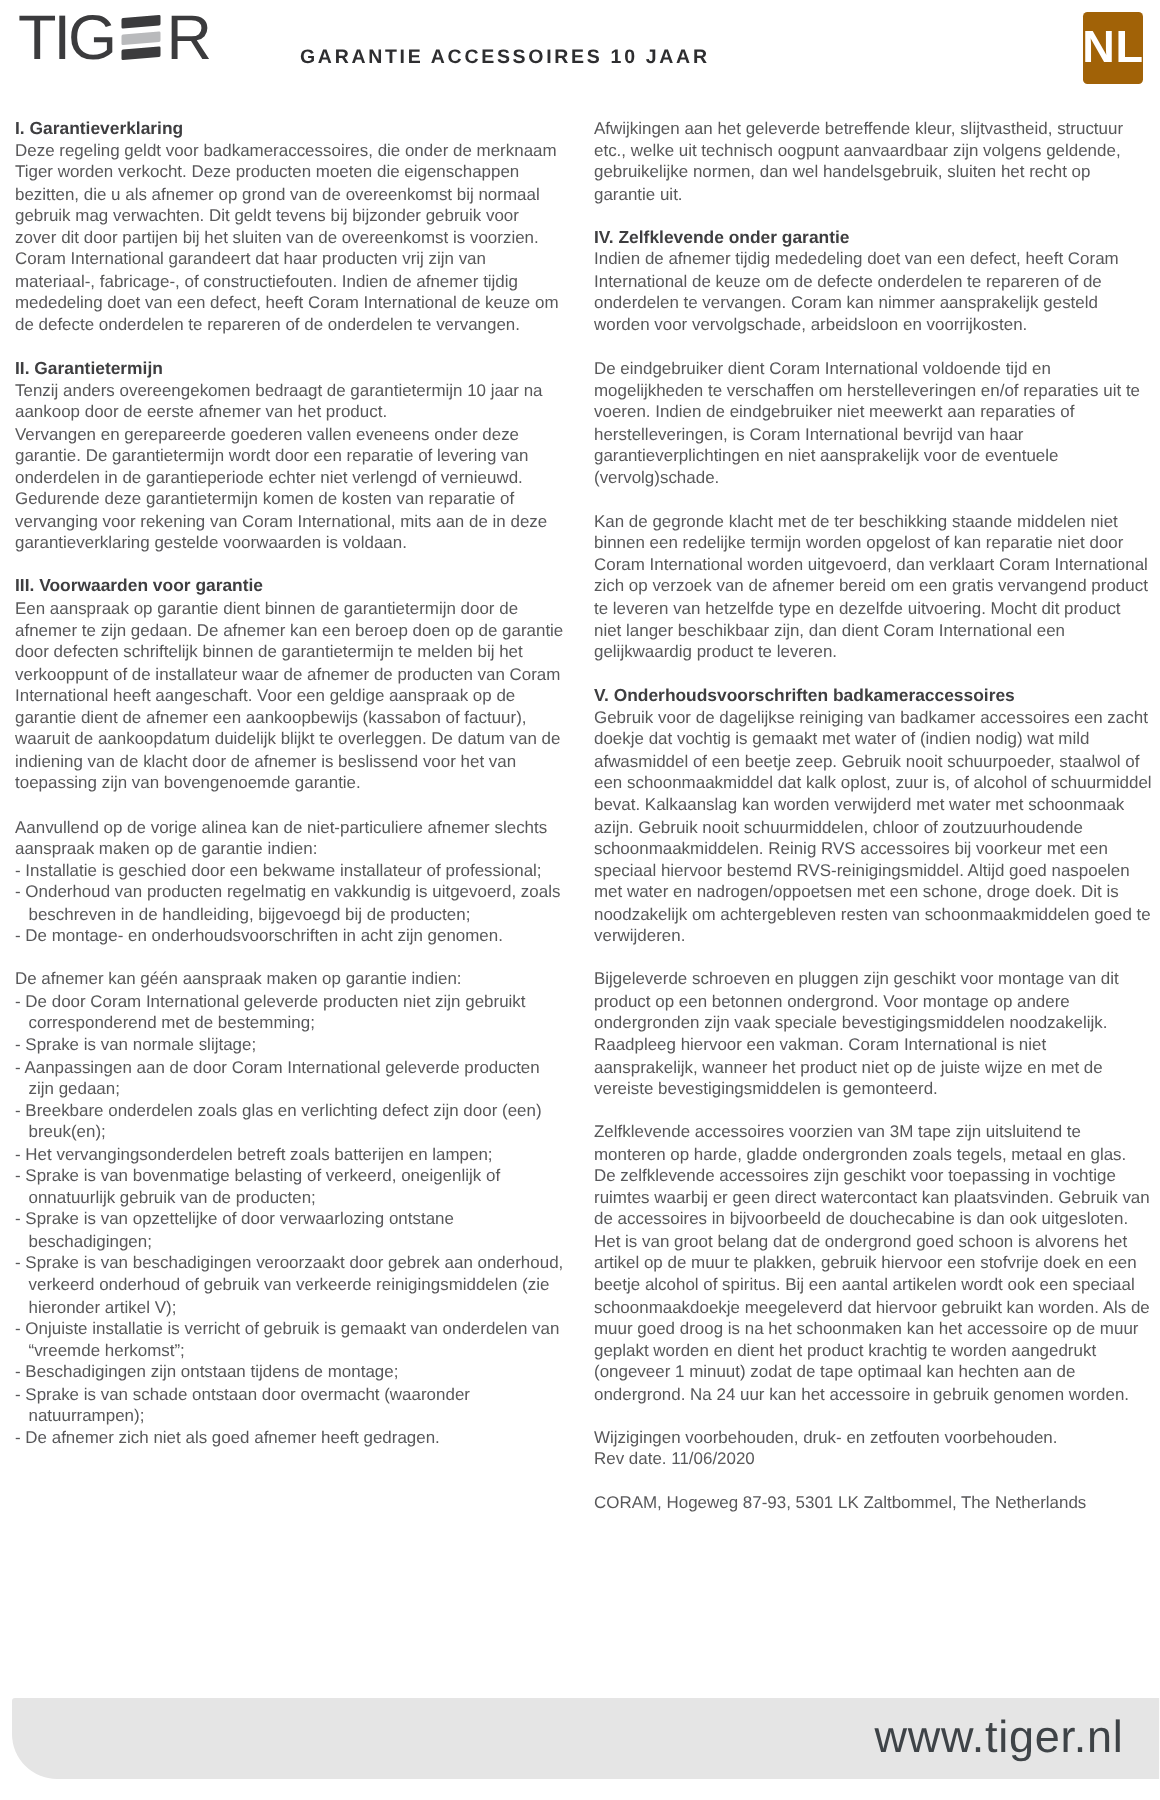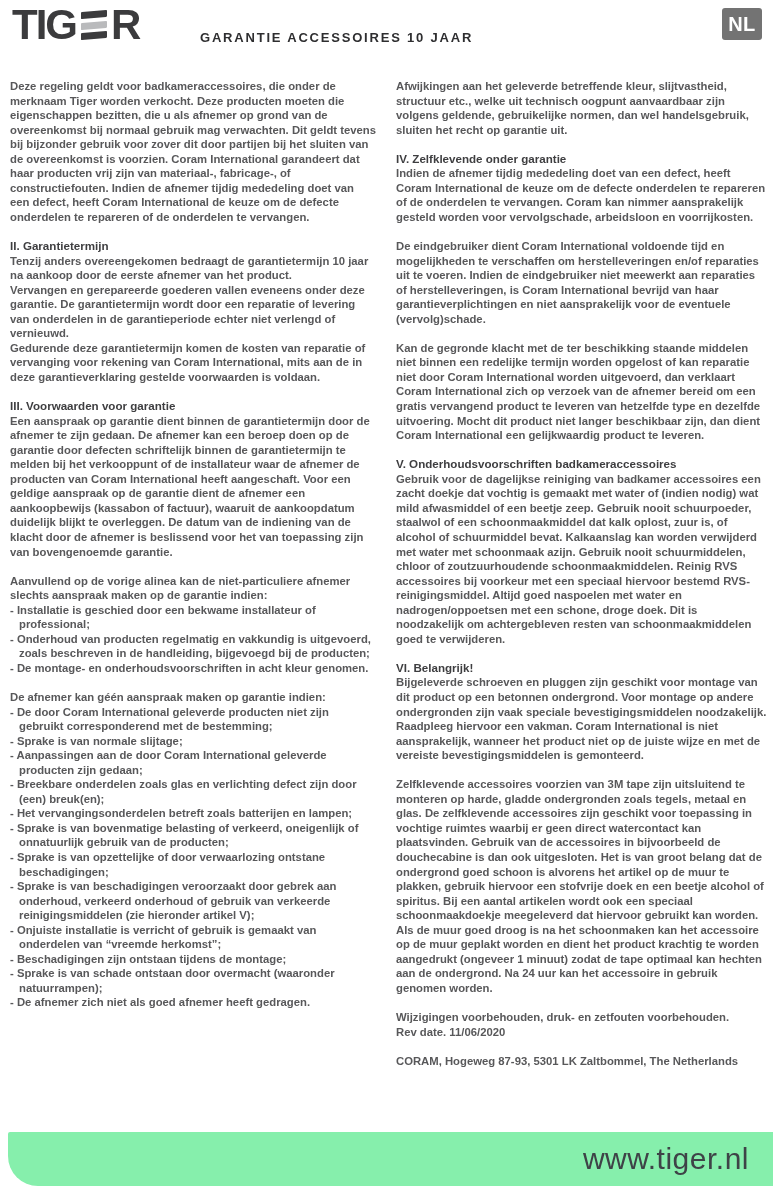--- a/index.html
+++ b/index.html
@@ -4,53 +4,53 @@
 <style>
   html,body { margin:0; padding:0; background:#ffffff; }
   .page {
     position:relative; width:773px; height:1200px; background:#ffffff;
     overflow:hidden; font-family:"Liberation Sans", sans-serif;
   }
 
   
   .logo {
     position:absolute; left:12px; top:4px; display:flex; align-items:flex-start;
-    color:#3b3b3d; font-weight:bold; font-size:42px; line-height:42px; letter-spacing:-2px;
+    color:#3b3b3d; font-weight:normal; font-size:42px; line-height:42px; letter-spacing:-2px;
   }
   .logo-e {
     display:inline-flex; flex-direction:column; justify-content:space-between;
     width:26px; height:28px; margin:7px 4px 0 5px;
   }
   .logo-e .bar { height:7px; background:#3b3b3d; border-radius:1px; transform:skewY(-5deg); }
   .logo-e .bar.mid { background:#b9babc; }
 
   .title {
     position:absolute; left:200px; top:21px; font-size:13px; font-weight:bold;
     color:#2e2e30; letter-spacing:1.8px; white-space:nowrap;
   }
   .nl-badge {
-    position:absolute; right:11px; top:8px; width:40px; height:32px; background:#737373;
-    color:#ffffff; font-weight:bold; font-size:20px; display:flex; align-items:center;
+    position:absolute; right:11px; top:8px; width:40px; height:48px; background:#a16207;
+    color:#ffffff; font-weight:bold; font-size:30px; display:flex; align-items:center;
     justify-content:center; border-radius:3px; letter-spacing:0.5px;
   }
 
   
   .col { position:absolute; top:79px; font-size:11.3px; line-height:14.55px; color:#58585a; }
   .col-left  { left:10px;  width:366px; }
   .col-right { left:396px; width:372px; }
 
   .sec-h { font-weight:bold; color:#3e3e40; font-size:11.6px; margin:0; }
-  .col p { margin:0 0 14.55px 0; white-space:pre-line;font-weight:bold; }
+  .col p { margin:0 0 14.55px 0; white-space:pre-line; }
   .col p.tight { margin-bottom:0; }
   .blist { margin:0 0 14.55px 0; }
   .bullet { margin:0 !important; padding-left:9px; text-indent:-9px; white-space:normal !important; }
 
   
   .footer-bar {
-    position:absolute; left:8px; right:0; top:1132px; height:54px; background:#86efac;
+    position:absolute; left:8px; right:0; top:1132px; height:54px; background:#e5e5e5;
     border-radius:2px 0 0 30px; display:flex; align-items:center; justify-content:flex-end;
     padding-right:24px; box-sizing:border-box;
   }
   .website { font-size:30px; color:#3e4347; letter-spacing:0.5px; }
 </style>
 </head>
 <body>
 
 <div class="page">
 
@@ -63,32 +63,33 @@
         <span class="bar"></span>
       </span>
       <span>R</span>
     </div>
     <h1 class="title">GARANTIE ACCESSOIRES 10 JAAR</h1>
     <div class="nl-badge">NL</div>
   </header>
 
   <main>
     <div class="col col-left" id="col-left">
+        <div class="sec-h">I. Garantieverklaring</div>
         <p>Deze regeling geldt voor badkameraccessoires, die onder de merknaam Tiger worden verkocht. Deze producten moeten die eigenschappen bezitten, die u als afnemer op grond van de overeenkomst bij normaal gebruik mag verwachten. Dit geldt tevens bij bijzonder gebruik voor zover dit door partijen bij het sluiten van de overeenkomst is voorzien. Coram International garandeert dat haar producten vrij zijn van materiaal-, fabricage-, of constructiefouten. Indien de afnemer tijdig mededeling doet van een defect, heeft Coram International de keuze om de defecte onderdelen te repareren of de onderdelen te vervangen.</p>
         <div class="sec-h">II. Garantietermijn</div>
         <p>Tenzij anders overeengekomen bedraagt de garantietermijn 10 jaar na aankoop door de eerste afnemer van het product.
 Vervangen en gerepareerde goederen vallen eveneens onder deze garantie. De garantietermijn wordt door een reparatie of levering van onderdelen in de garantieperiode echter niet verlengd of vernieuwd.
 Gedurende deze garantietermijn komen de kosten van reparatie of vervanging voor rekening van Coram International, mits aan de in deze garantieverklaring gestelde voorwaarden is voldaan.</p>
         <div class="sec-h">III. Voorwaarden voor garantie</div>
         <p>Een aanspraak op garantie dient binnen de garantietermijn door de afnemer te zijn gedaan. De afnemer kan een beroep doen op de garantie door defecten schriftelijk binnen de garantietermijn te melden bij het verkooppunt of de installateur waar de afnemer de producten van Coram International heeft aangeschaft. Voor een geldige aanspraak op de garantie dient de afnemer een aankoopbewijs (kassabon of factuur), waaruit de aankoopdatum duidelijk blijkt te overleggen. De datum van de indiening van de klacht door de afnemer is beslissend voor het van toepassing zijn van bovengenoemde garantie.</p>
         <p class="tight">Aanvullend op de vorige alinea kan de niet-particuliere afnemer slechts aanspraak maken op de garantie indien:</p>
         <div class="blist">
           <p class="bullet">- Installatie is geschied door een bekwame installateur of professional;</p>
           <p class="bullet">- Onderhoud van producten regelmatig en vakkundig is uitgevoerd, zoals beschreven in de handleiding, bijgevoegd bij de producten;</p>
-          <p class="bullet">- De montage- en onderhoudsvoorschriften in acht kleur genomen.</p>
+          <p class="bullet">- De montage- en onderhoudsvoorschriften in acht zijn genomen.</p>
         </div>
         <p class="tight">De afnemer kan géén aanspraak maken op garantie indien:</p>
         <div class="blist">
           <p class="bullet">- De door Coram International geleverde producten niet zijn gebruikt corresponderend met de bestemming;</p>
           <p class="bullet">- Sprake is van normale slijtage;</p>
           <p class="bullet">- Aanpassingen aan de door Coram International geleverde producten zijn gedaan;</p>
           <p class="bullet">- Breekbare onderdelen zoals glas en verlichting defect zijn door (een) breuk(en);</p>
           <p class="bullet">- Het vervangingsonderdelen betreft zoals batterijen en lampen;</p>
           <p class="bullet">- Sprake is van bovenmatige belasting of verkeerd, oneigenlijk of onnatuurlijk gebruik van de producten;</p>
           <p class="bullet">- Sprake is van opzettelijke of door verwaarlozing ontstane beschadigingen;</p>
@@ -100,21 +101,20 @@
         </div>
       </div>
     <div class="col col-right" id="col-right">
         <p>Afwijkingen aan het geleverde betreffende kleur, slijtvastheid, structuur etc., welke uit technisch oogpunt aanvaardbaar zijn volgens geldende, gebruikelijke normen, dan wel handelsgebruik, sluiten het recht op garantie uit.</p>
         <div class="sec-h">IV. Zelfklevende onder garantie</div>
         <p>Indien de afnemer tijdig mededeling doet van een defect, heeft Coram International de keuze om de defecte onderdelen te repareren of de onderdelen te vervangen. Coram kan nimmer aansprakelijk gesteld worden voor vervolgschade, arbeidsloon en voorrijkosten.</p>
         <p>De eindgebruiker dient Coram International voldoende tijd en mogelijkheden te verschaffen om herstelleveringen en/of reparaties uit te voeren. Indien de eindgebruiker niet meewerkt aan reparaties of herstelleveringen, is Coram International bevrijd van haar garantieverplichtingen en niet aansprakelijk voor de eventuele (vervolg)schade.</p>
         <p>Kan de gegronde klacht met de ter beschikking staande middelen niet binnen een redelijke termijn worden opgelost of kan reparatie niet door Coram International worden uitgevoerd, dan verklaart Coram International zich op verzoek van de afnemer bereid om een gratis vervangend product te leveren van hetzelfde type en dezelfde uitvoering. Mocht dit product niet langer beschikbaar zijn, dan dient Coram International een gelijkwaardig product te leveren.</p>
         <div class="sec-h">V. Onderhoudsvoorschriften badkameraccessoires</div>
         <p>Gebruik voor de dagelijkse reiniging van badkamer accessoires een zacht doekje dat vochtig is gemaakt met water of (indien nodig) wat mild afwasmiddel of een beetje zeep. Gebruik nooit schuurpoeder, staalwol of een schoonmaakmiddel dat kalk oplost, zuur is, of alcohol of schuurmiddel bevat. Kalkaanslag kan worden verwijderd met water met schoonmaak azijn. Gebruik nooit schuurmiddelen, chloor of zoutzuurhoudende schoonmaakmiddelen. Reinig RVS accessoires bij voorkeur met een speciaal hiervoor bestemd RVS-reinigingsmiddel. Altijd goed naspoelen met water en nadrogen/oppoetsen met een schone, droge doek. Dit is noodzakelijk om achtergebleven resten van schoonmaakmiddelen goed te verwijderen.</p>
-        <div class="sec-h">VI. Belangrijk!</div>
         <p>Bijgeleverde schroeven en pluggen zijn geschikt voor montage van dit product op een betonnen ondergrond. Voor montage op andere ondergronden zijn vaak speciale bevestigingsmiddelen noodzakelijk. Raadpleeg hiervoor een vakman. Coram International is niet aansprakelijk, wanneer het product niet op de juiste wijze en met de vereiste bevestigingsmiddelen is gemonteerd.</p>
         <p>Zelfklevende accessoires voorzien van 3M tape zijn uitsluitend te monteren op harde, gladde ondergronden zoals tegels, metaal en glas. De zelfklevende accessoires zijn geschikt voor toepassing in vochtige ruimtes waarbij er geen direct watercontact kan plaatsvinden. Gebruik van de accessoires in bijvoorbeeld de douchecabine is dan ook uitgesloten. Het is van groot belang dat de ondergrond goed schoon is alvorens het artikel op de muur te plakken, gebruik hiervoor een stofvrije doek en een beetje alcohol of spiritus. Bij een aantal artikelen wordt ook een speciaal schoonmaakdoekje meegeleverd dat hiervoor gebruikt kan worden. Als de muur goed droog is na het schoonmaken kan het accessoire op de muur geplakt worden en dient het product krachtig te worden aangedrukt (ongeveer 1 minuut) zodat de tape optimaal kan hechten aan de ondergrond. Na 24 uur kan het accessoire in gebruik genomen worden.</p>
         <p>Wijzigingen voorbehouden, druk- en zetfouten voorbehouden.
 Rev date. 11/06/2020</p>
         <p>CORAM, Hogeweg 87-93, 5301 LK Zaltbommel, The Netherlands</p>
       </div>
   </main>
 
   <footer>
     <div class="footer-bar">

